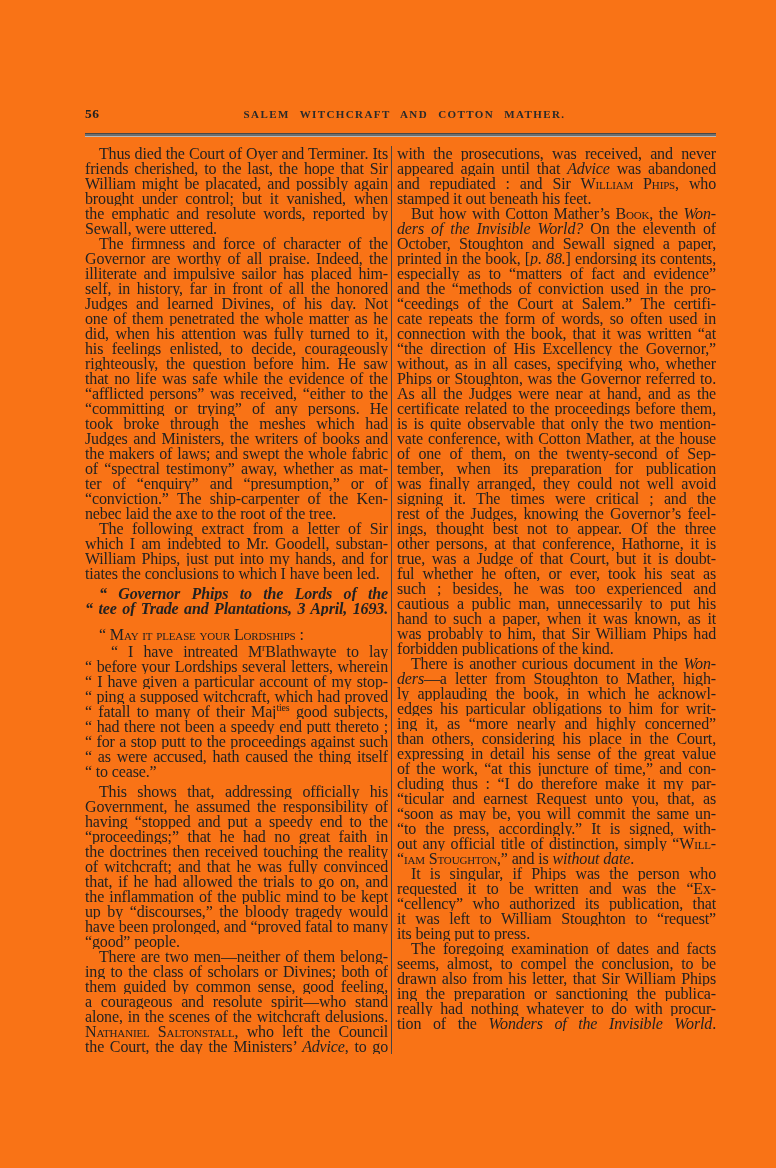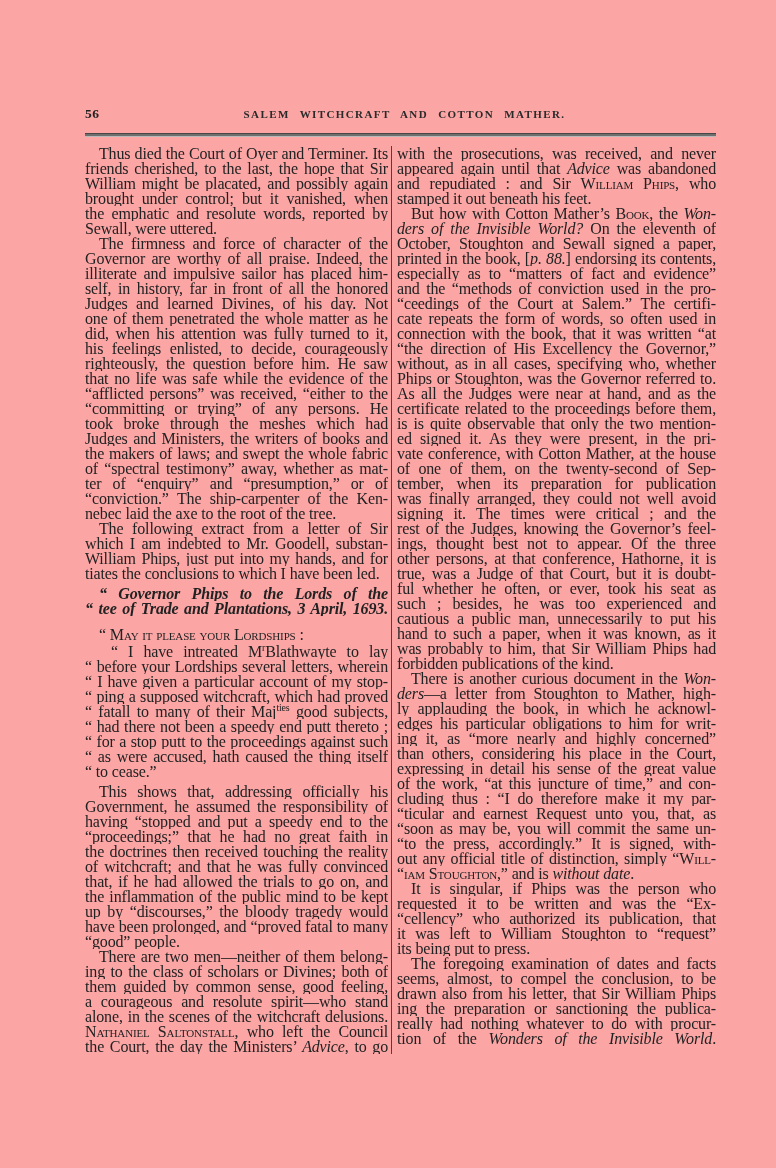--- a/index.html
+++ b/index.html
@@ -2,21 +2,21 @@
 <html><head>
 <meta charset="utf-8">
 <style>
   html,body{margin:0;padding:0;}
   body{
     width:776px;height:1168px;background:#ffffff;
     font-family:"Liberation Serif","DejaVu Serif",serif;
     color:#222;
     -webkit-font-smoothing:antialiased;
   }
-  .page{position:relative;width:776px;height:1168px;background:#fca5a5;overflow:hidden;}
+  .page{position:relative;width:776px;height:1168px;background:#f97316;overflow:hidden;}
   .header{position:absolute;top:104px;left:85px;width:631px;height:22px;}
   .pagenum{position:absolute;left:0;top:2px;font-size:13.5px;font-weight:bold;letter-spacing:0.5px;}
   .running-title{
     position:absolute;left:8px;right:0;top:4px;text-align:center;
     font-size:11px;font-weight:bold;letter-spacing:1.4px;word-spacing:6px;color:#2a2a2a;
   }
   .rule{
     position:absolute;top:133px;left:85px;width:631px;height:2px;
     background:#6e6e6e;border-top:1px solid #474747;box-shadow:0 1px 0 #b9b9b9;
   }
@@ -146,21 +146,20 @@
           <div class="line">and the “methods of conviction used in the pro-</div>
           <div class="line">“ceedings of the Court at Salem.”  The certifi-</div>
           <div class="line">cate repeats the form of words, so often used in</div>
           <div class="line">connection with the book, that it was written “at</div>
           <div class="line">“the direction of His Excellency the Governor,”</div>
           <div class="line">without, as in all cases, specifying who, whether</div>
           <div class="line">Phips or Stoughton, was the Governor referred to.</div>
           <div class="line">As all the Judges were near at hand, and as the</div>
           <div class="line">certificate related to the proceedings before them,</div>
           <div class="line">is is quite observable that only the two mention-</div>
-          <div class="line">ed signed it.  As they were present, in the pri-</div>
           <div class="line">vate conference, with Cotton Mather, at the house</div>
           <div class="line">of one of them, on the twenty-second of Sep-</div>
           <div class="line">tember, when its preparation for publication</div>
           <div class="line">was finally arranged, they could not well avoid</div>
           <div class="line">signing it.  The times were critical ; and the</div>
           <div class="line">rest of the Judges, knowing the Governor’s feel-</div>
           <div class="line">ings, thought best not to appear.  Of the three</div>
           <div class="line">other persons, at that conference, Hathorne, it is</div>
           <div class="line">true, was a Judge of that Court, but it is doubt-</div>
           <div class="line">ful whether he often, or ever, took his seat as</div>

